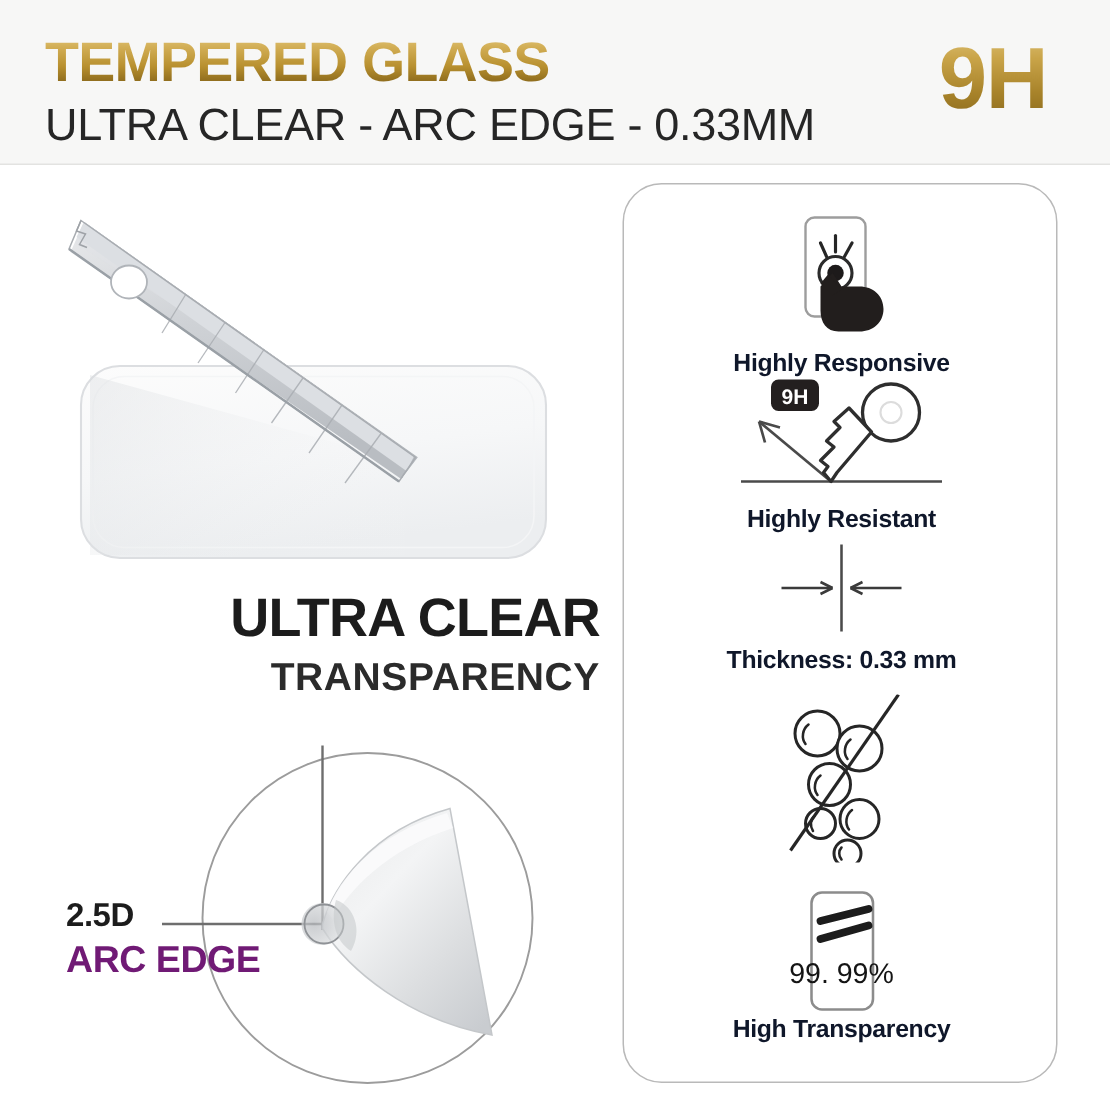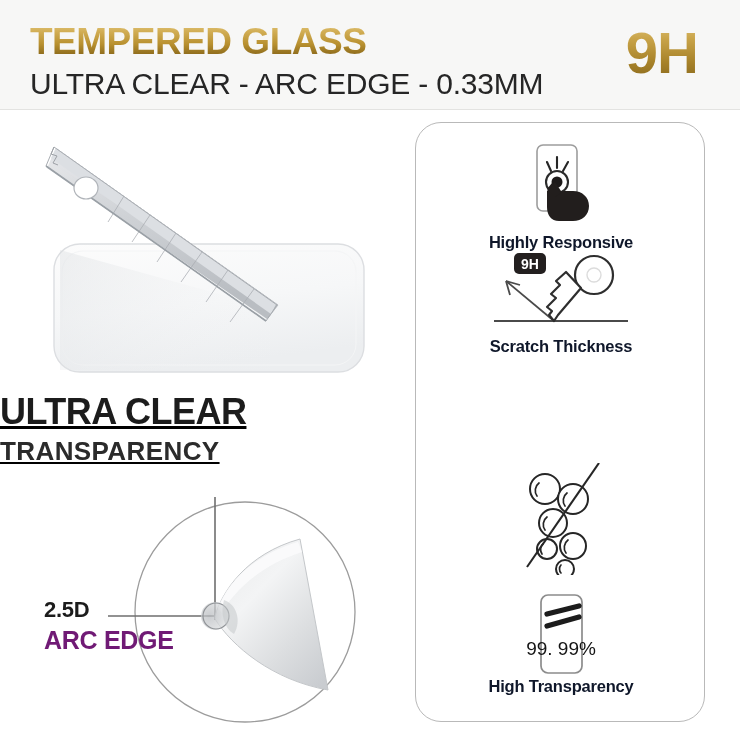--- a/index.html
+++ b/index.html
@@ -41,21 +41,21 @@
   }
 
   
   .body-area { position: absolute; left:0; top:110px; width:740px; height:630px; background:#ffffff; }
 
   
   .left-col { position: absolute; left: 0; top: 0; width: 405px; height: 630px; }
 
   .blade-glass { position: absolute; left: 20px; top: 12px; width: 380px; height: 265px; }
 
-  .ultra-clear-block { position: absolute; left: 0; top: 282px; width: 400px; text-align: left; text-decoration: underline; }
+  .ultra-clear-block { position: absolute; left: 0; top: 282px; width: 400px; text-align: right; }
   .uc-line1 { font-size: 36px; font-weight: bold; color: #1c1c1c; letter-spacing: -0.5px; line-height: 40px; }
   .uc-line2 { font-size: 26px; font-weight: bold; color: #2b2b2b; letter-spacing: 0.4px; margin-top: 4px; }
 
   .arc-edge-block { position: absolute; left: 10px; top: 370px; width: 395px; height: 250px; }
   .arc-label { position: absolute; left: 34px; top: 115px; }
   .arc-label .l1 { font-size: 22px; font-weight: bold; color: #1c1c1c; letter-spacing: -0.3px; line-height: 30px;}
   .arc-label .l2 { font-size: 25px; font-weight: bold; color: #701a75; letter-spacing: -0.3px; line-height: 30px;}
 
   
   .right-panel {
@@ -227,23 +227,38 @@
             <path d="M68 70 L20 30" stroke="#4a4a4a" stroke-width="1.8" fill="none"></path>
             <path d="M20 30 L34 34 M20 30 L24 44" stroke="#4a4a4a" stroke-width="1.8" fill="none"></path>
 
             <circle cx="108" cy="24" r="19" fill="#ffffff" stroke="#2e2e2e" stroke-width="2.2"></circle>
             <circle cx="108" cy="24" r="7" fill="#ffffff" stroke="#dcdcdc" stroke-width="1.4"></circle>
 
             <path d="M95 37 L72 64 L68 70 L63 64
                      L66 60 L61 56 L70 47 L65 43 L74 34 L70 30 L80 21 Z" fill="#ffffff" stroke="#2e2e2e" stroke-width="2.2" stroke-linejoin="round"></path>
           </svg>
         </div>
-        <div class="feature-caption">Scratch Thickness</div>
-      </div>
-
+        <div class="feature-caption">Highly Resistant</div>
+      </div>
+
+      <div class="feature f3">
+        <div class="icon-wrap">
+          <svg viewBox="0 0 160 72" width="160" height="72">
+
+            <path d="M80 4 L80 62" stroke="#4a4a4a" stroke-width="1.7"></path>
+
+            <path d="M40 33 L74 33" stroke="#3b3b3b" stroke-width="1.7"></path>
+            <path d="M74 33 L66 29 M74 33 L66 37" stroke="#3b3b3b" stroke-width="1.7" fill="none"></path>
+
+            <path d="M120 33 L86 33" stroke="#3b3b3b" stroke-width="1.7"></path>
+            <path d="M86 33 L94 29 M86 33 L94 37" stroke="#3b3b3b" stroke-width="1.7" fill="none"></path>
+          </svg>
+        </div>
+        <div class="feature-caption">Thickness:   0.33 mm</div>
+      </div>
 
       <div class="feature f4">
         <div class="icon-wrap">
           <svg viewBox="0 0 120 112" width="120" height="112">
             <g fill="#ffffff" stroke="#262626" stroke-width="2">
               <circle cx="44" cy="26" r="15"></circle>
               <circle cx="72" cy="36" r="15"></circle>
               <circle cx="52" cy="60" r="14"></circle>
               <circle cx="46" cy="86" r="10"></circle>
               <circle cx="72" cy="83" r="13"></circle>

